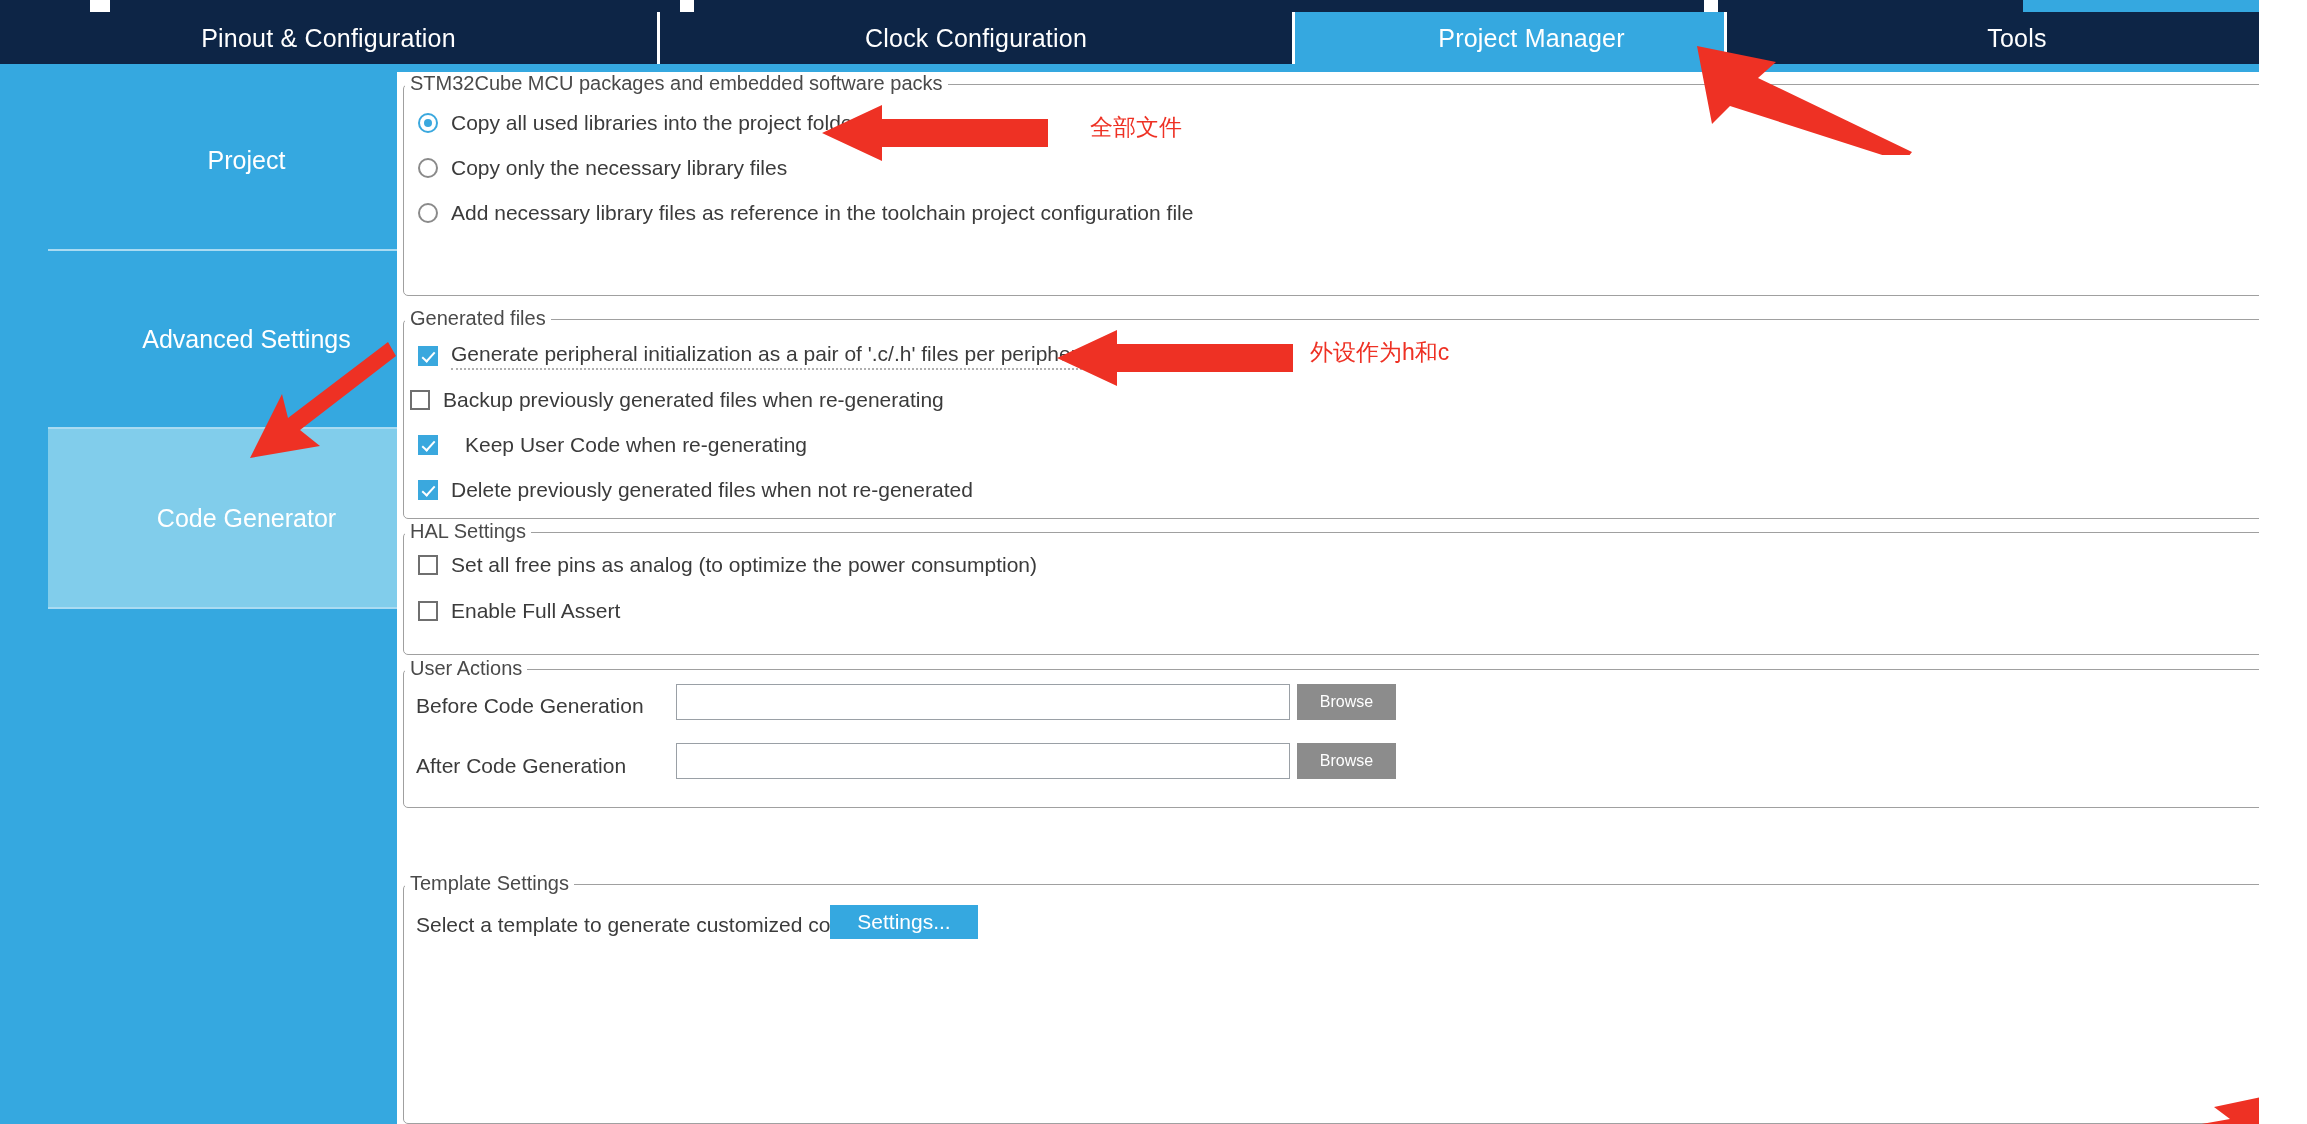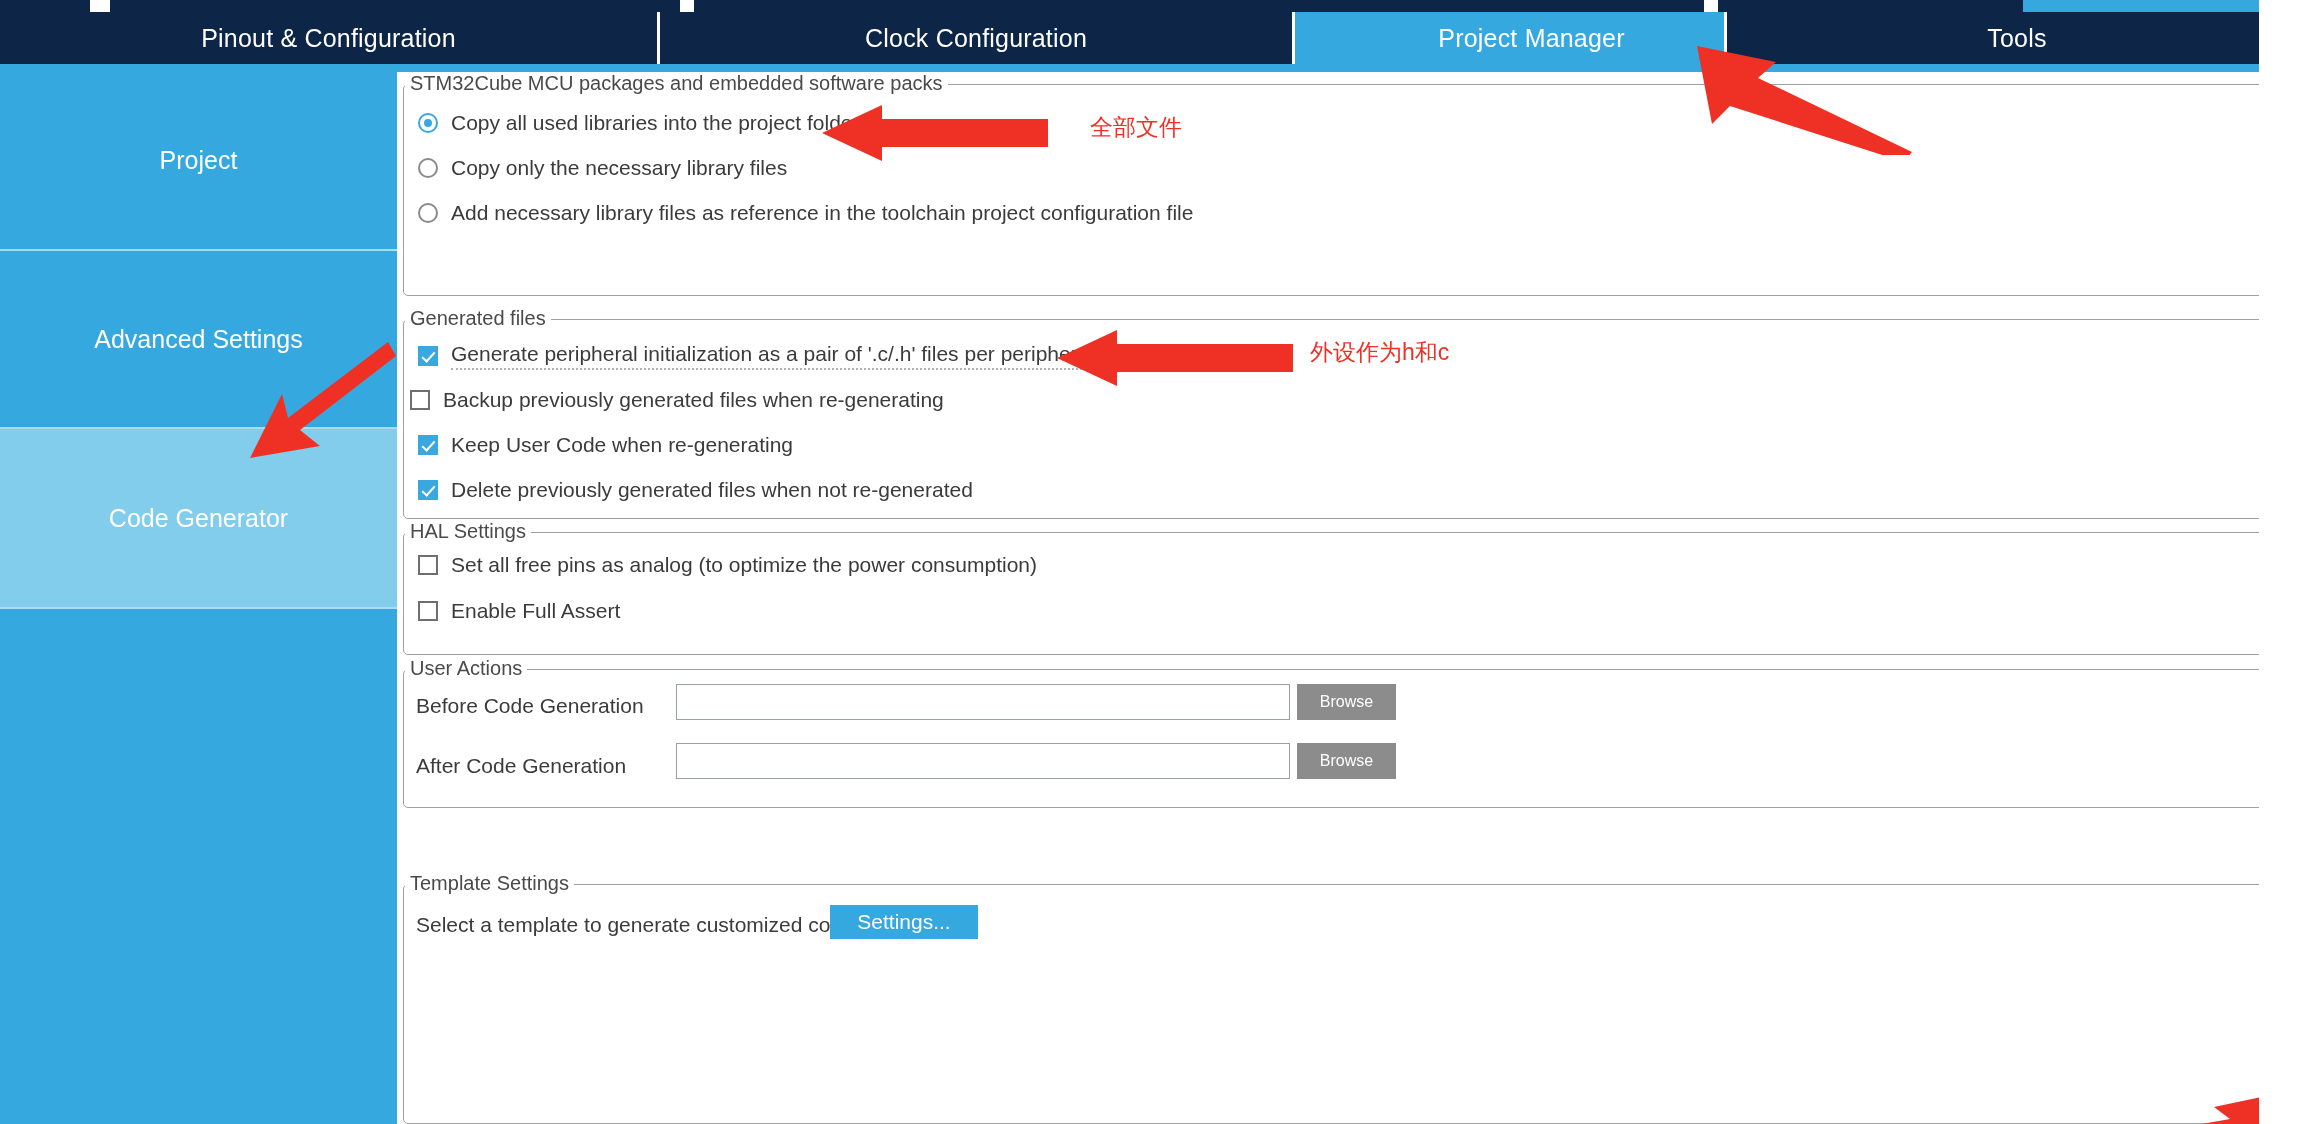--- a/index.html
+++ b/index.html
@@ -113,20 +113,21 @@
     color: #ffffff;
     font-size: 25px;
     display: flex;
     align-items: center;
     justify-content: center;
     box-sizing: border-box;
     border-bottom: 2px solid #a9dbf2;
     cursor: default;
     user-select: none;
     background: #35a8e0;
+    margin-left: 48px;
   }
   .side-item.active {
     background: #81cdeb;
   }
   .side-item.h1 { height: 179px; }
   .side-item.h2 { height: 180px; }
   .side-item.h3 { height: 178px; }
   .side-filler {
     width: 397px;
     height: 513px;
@@ -357,21 +358,21 @@
         <div class="opt-row" style="left:14px; top:22px;">
           <span class="checkbox checked"></span>
           <span class="opt-label focus-dotted">Generate peripheral initialization as a pair of '.c/.h' files per peripheral</span>
         </div>
 
         <div class="opt-row" style="left:6px; top:68px;">
           <span class="checkbox"></span>
           <span class="opt-label">Backup previously generated files when re-generating</span>
         </div>
 
-        <div class="opt-row" style="left:14px; top:113px;">
+        <div class="opt-row" style="left:14px; top:113px;gap:14px;">
           <span class="checkbox checked"></span>
           <span class="opt-label">Keep User Code when re-generating</span>
         </div>
 
         <div class="opt-row" style="left:14px; top:158px;">
           <span class="checkbox checked"></span>
           <span class="opt-label">Delete previously generated files when not re-generated</span>
         </div>
       </div>
 

